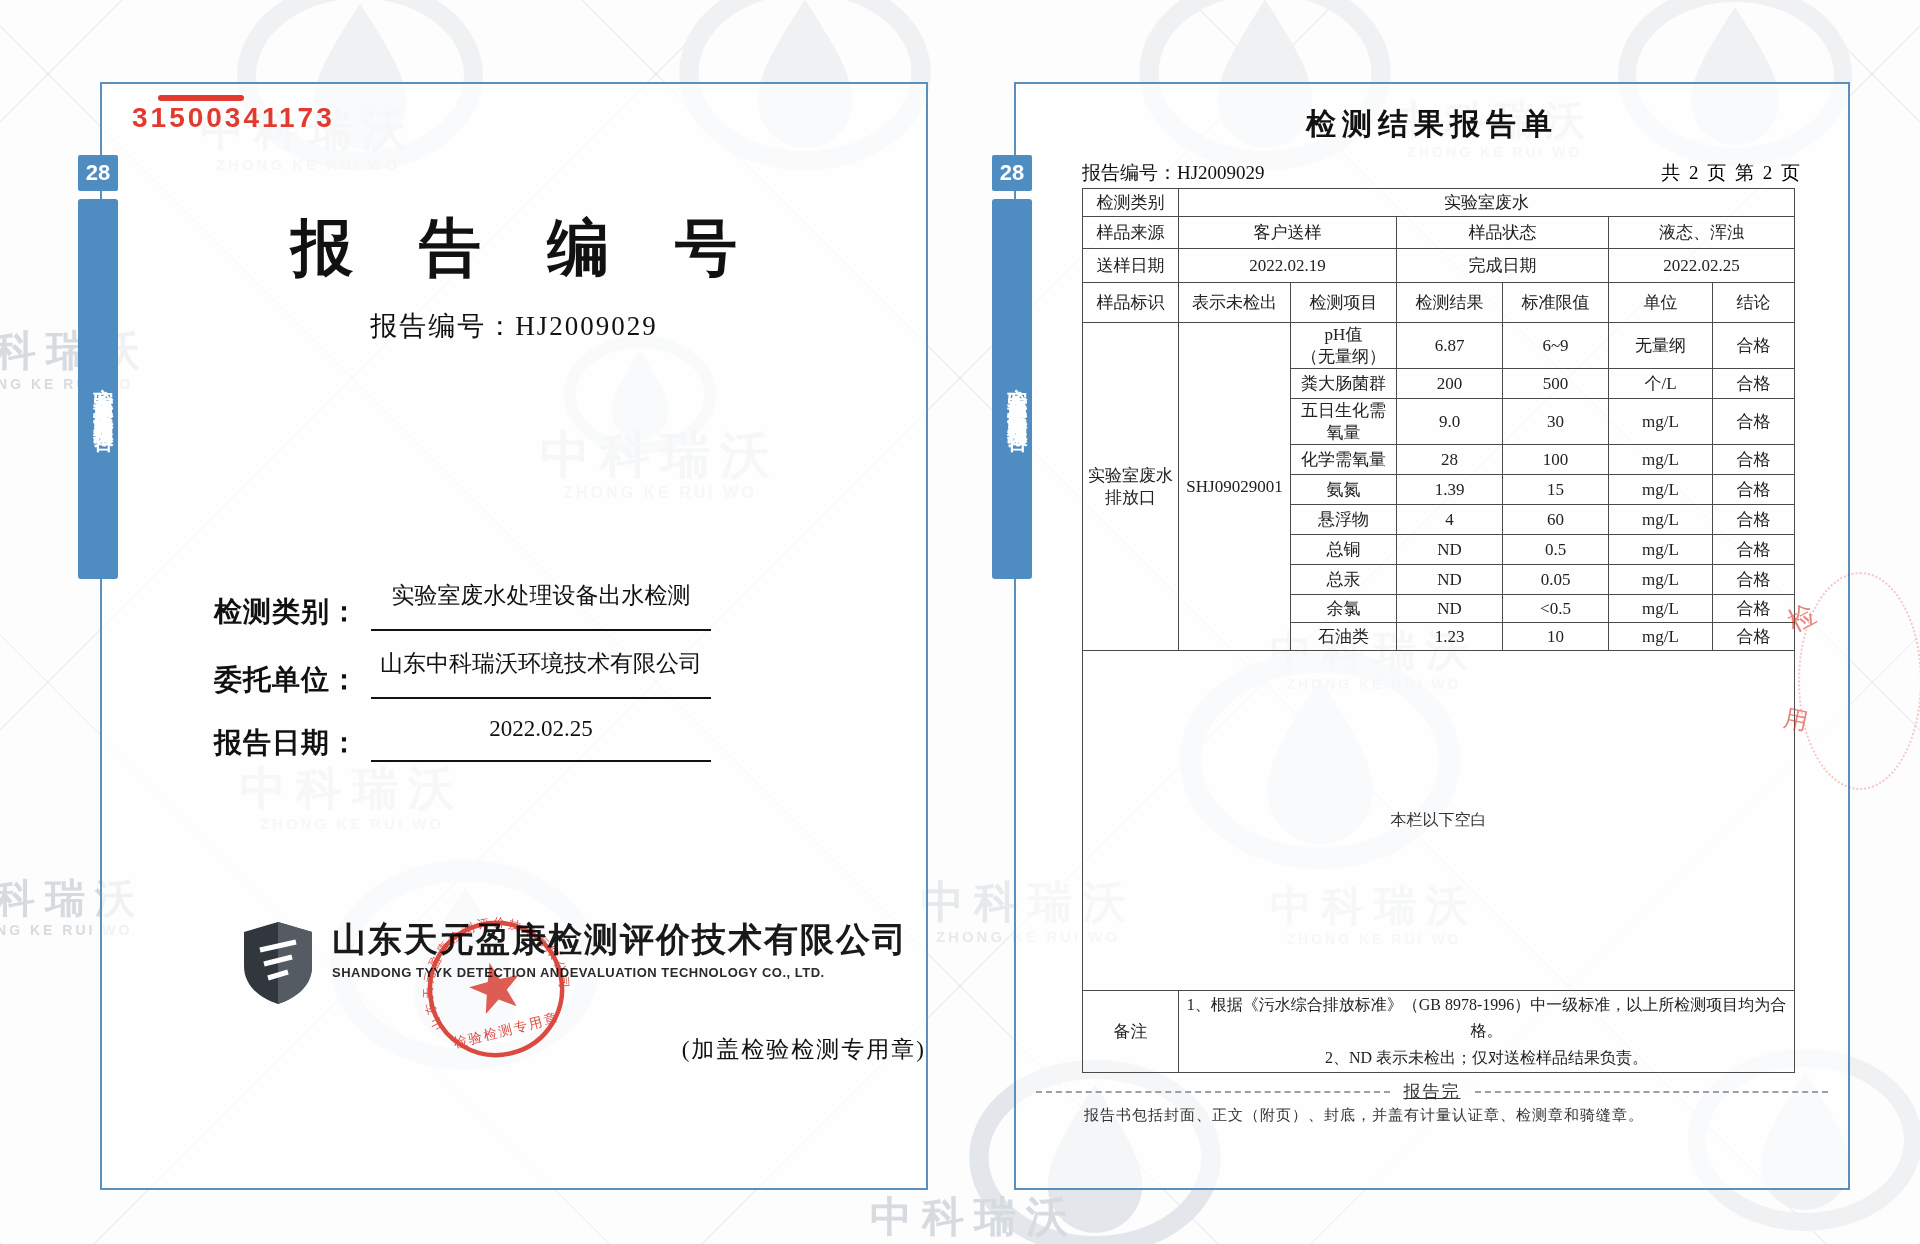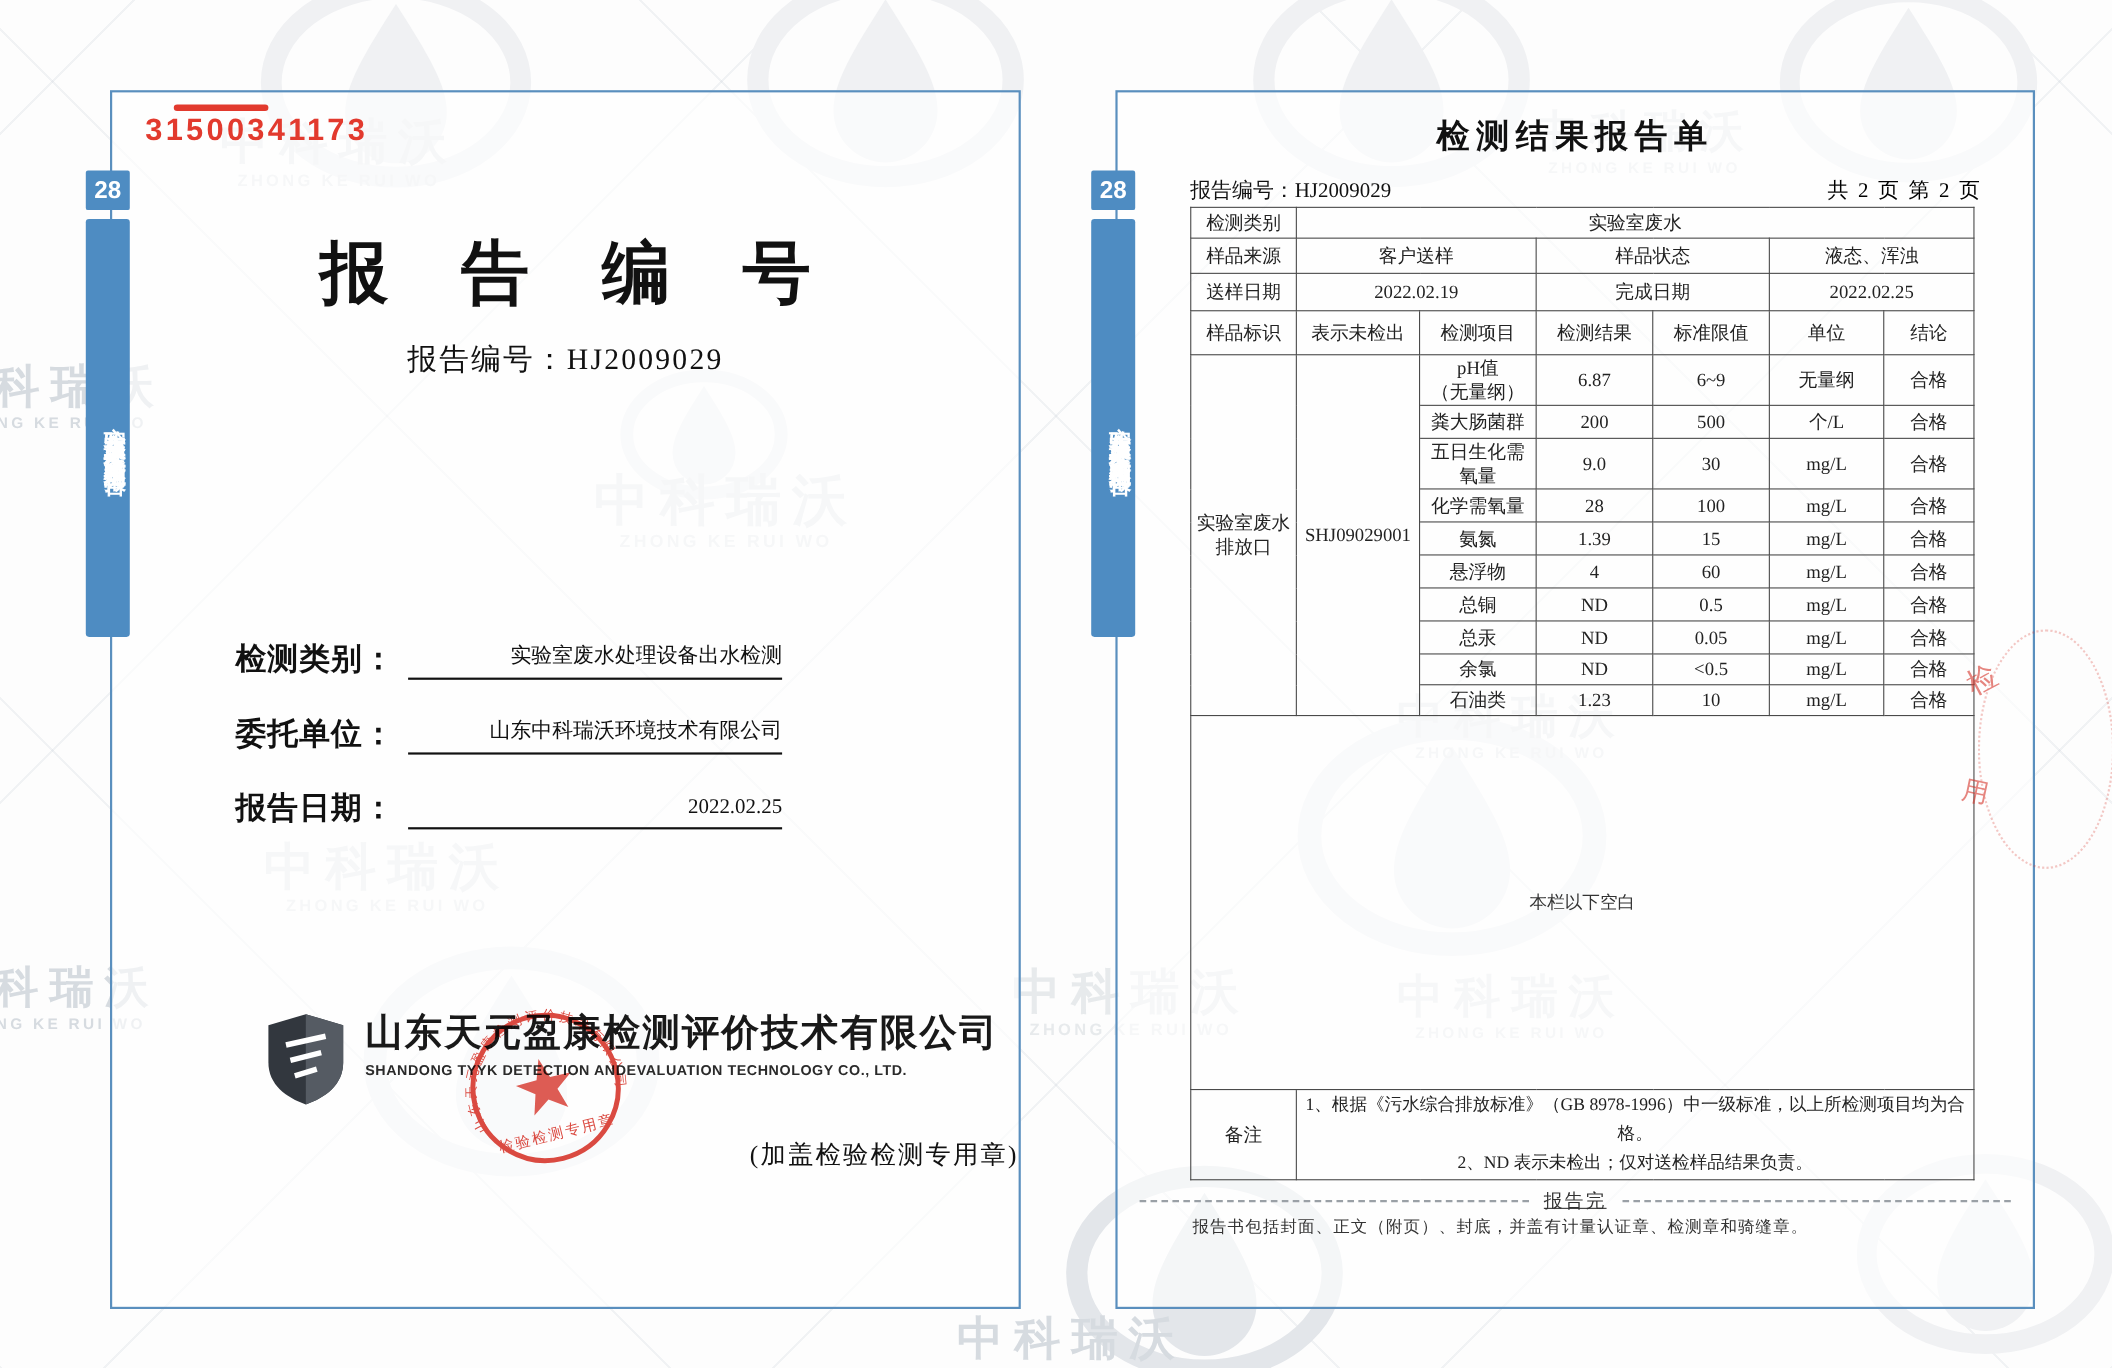--- a/index.html
+++ b/index.html
@@ -36,22 +36,22 @@
     font-family:"Liberation Sans",sans-serif;font-weight:bold;font-size:28px;letter-spacing:3px;}
   .red-num .red-bar{position:absolute;left:26px;top:-7px;width:86px;height:6px;background:#e23a2e;border-radius:3px;}
   .cover-title{position:absolute;left:0;right:0;top:122px;margin:0;text-align:center;
     font-family:"Liberation Sans",sans-serif;font-weight:900;color:#111;
     font-size:62px;letter-spacing:66px;text-indent:66px;}
   .report-no-line{position:absolute;left:0;right:0;top:224px;text-align:center;
     font-size:27px;color:#111;letter-spacing:2px;}
   .field{position:absolute;left:112px;display:flex;align-items:flex-end;}
   .f1{top:496px;} .f2{top:564px;} .f3{top:632px;}
   .flabel{font-family:"Liberation Sans",sans-serif;font-weight:bold;font-size:28px;color:#111;letter-spacing:1px;}
-  .fvalue{display:inline-block;width:340px;margin-left:12px;padding-bottom:7px;
-    border-bottom:2px solid #111;text-align:right;font-size:19px;color:#111;}
+  .fvalue{display:inline-block;width:340px;margin-left:12px;padding-bottom:18px;
+    border-bottom:2px solid #111;text-align:center;font-size:23px;color:#111;}
   .logo-row{position:absolute;left:138px;top:836px;display:flex;align-items:flex-start;}
   .shield{width:76px;height:86px;margin-right:16px;flex:none;}
   .company-cn{font-family:"Liberation Sans",sans-serif;font-weight:900;font-size:34px;
     color:#191919;letter-spacing:2px;line-height:1.15;}
   .company-en{font-family:"Liberation Sans",sans-serif;font-weight:bold;font-size:13px;
     color:#2a2a2a;letter-spacing:.5px;margin-top:6px;}
   .seal-note{position:absolute;left:0;right:0;top:950px;text-align:right;font-size:23px;color:#111;letter-spacing:2px;}
   .seal{position:absolute;left:305px;top:816px;width:178px;height:178px;
     transform:rotate(-14deg);mix-blend-mode:multiply;opacity:.9;z-index:2;}
   

